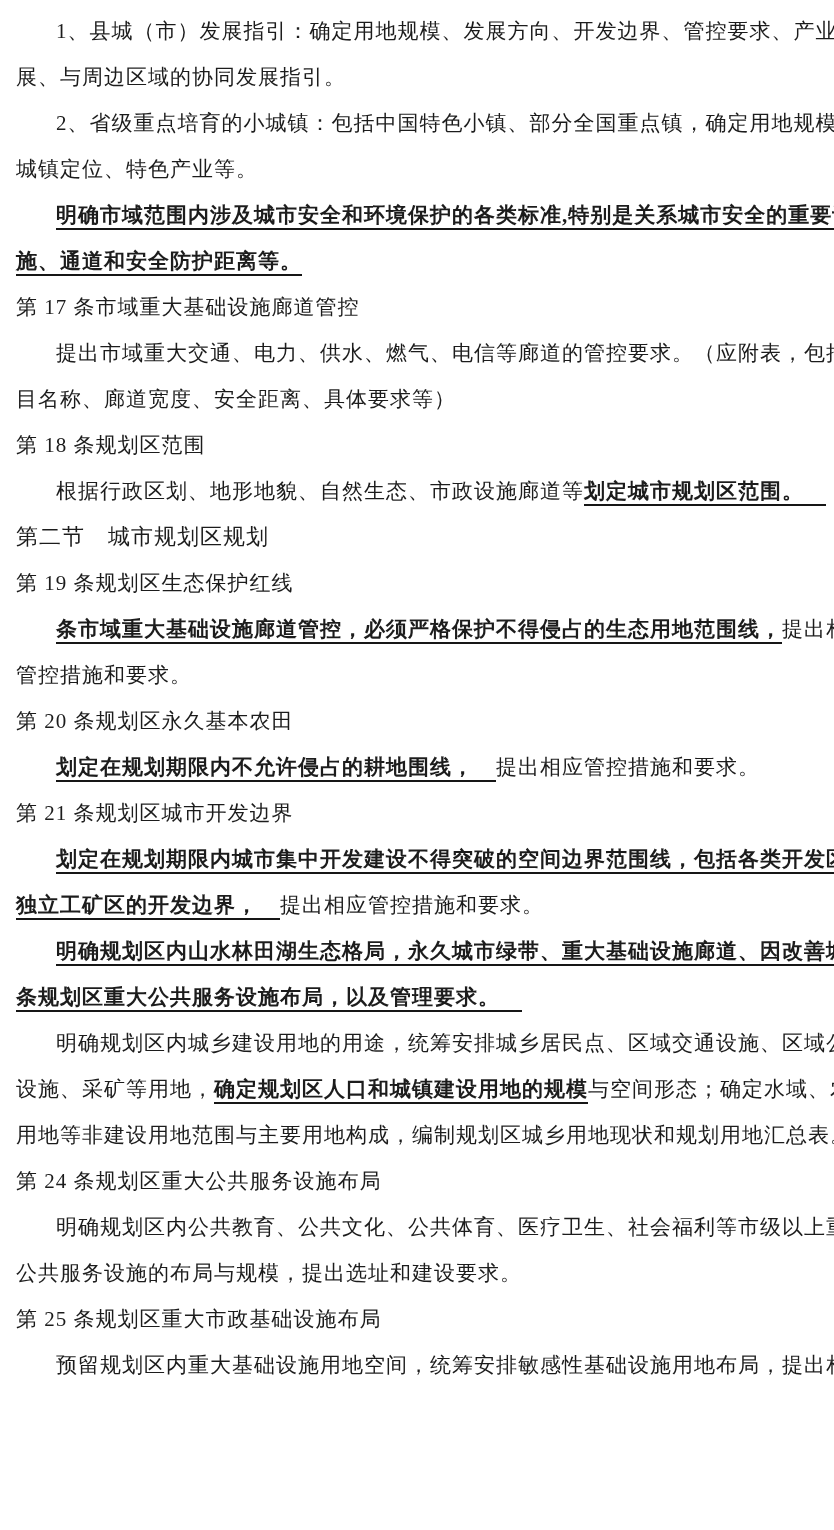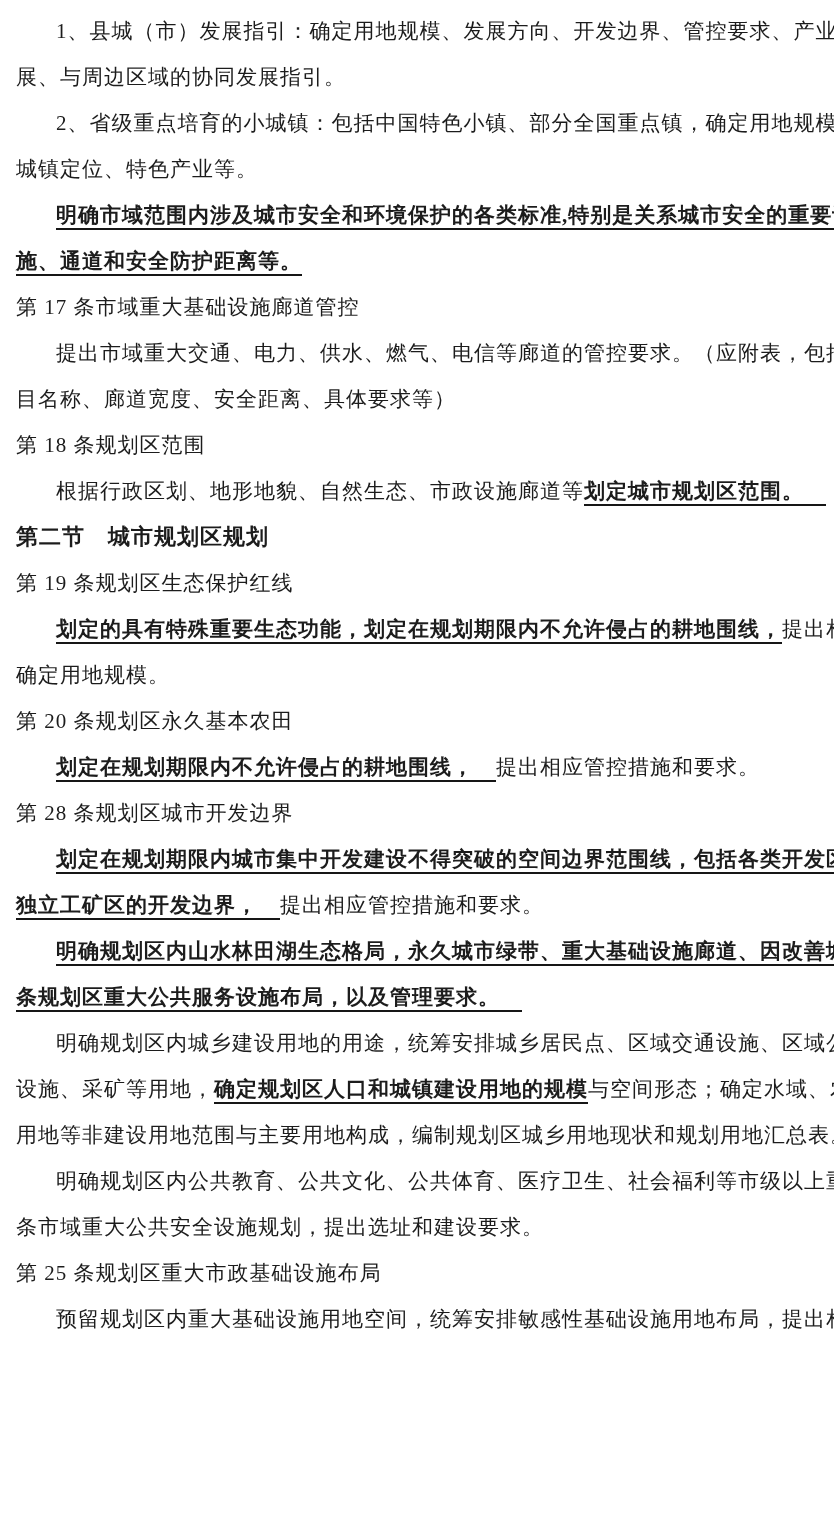--- a/index.html
+++ b/index.html
@@ -33,51 +33,52 @@
   }
   .seg-regular {
     font-weight: 400;
   }
   .seg-bold-underline {
     font-weight: 700;
     border-bottom: 2px solid #161616;
     padding-bottom: 1px;
   }
   .seg-heading {
-    font-weight: 700;
+    font-weight: 400;
   }
 </style>
 </head>
 <body>
 
 <div class="doc">
   <div>
       <div class="line indent"><span class="seg-regular">1、县城（市）发展指引：确定用地规模、发展方向、开发边界、管控要求、产业发</span></div>
       <div class="line"><span class="seg-regular">展、与周边区域的协同发展指引。</span></div>
       <div class="line indent"><span class="seg-regular">2、省级重点培育的小城镇：包括中国特色小镇、部分全国重点镇，确定用地规模、</span></div>
       <div class="line"><span class="seg-regular">城镇定位、特色产业等。</span></div>
       <div class="line indent"><span class="seg-bold-underline">明确市域范围内涉及城市安全和环境保护的各类标准,特别是关系城市安全的重要设</span></div>
       <div class="line"><span class="seg-bold-underline">施、通道和安全防护距离等。</span></div>
       <div class="line"><span class="seg-regular">第 17 条市域重大基础设施廊道管控</span></div>
       <div class="line indent"><span class="seg-regular">提出市域重大交通、电力、供水、燃气、电信等廊道的管控要求。（应附表，包括项</span></div>
       <div class="line"><span class="seg-regular">目名称、廊道宽度、安全距离、具体要求等）</span></div>
       <div class="line"><span class="seg-regular">第 18 条规划区范围</span></div>
       <div class="line indent"><span class="seg-regular">根据行政区划、地形地貌、自然生态、市政设施廊道等</span><span class="seg-bold-underline">划定城市规划区范围。　</span></div>
       <div class="line heading"><span class="seg-heading">第二节　城市规划区规划</span></div>
       <div class="line"><span class="seg-regular">第 19 条规划区生态保护红线</span></div>
-      <div class="line indent"><span class="seg-bold-underline">划定的具有特殊重要生态功能，划定在规划期限内不允许侵占的耕地围线，</span><span class="seg-regular">提出相应</span></div>
-      <div class="line"><span class="seg-regular">确定用地规模。</span></div>
+      <div class="line indent"><span class="seg-bold-underline">条市域重大基础设施廊道管控，必须严格保护不得侵占的生态用地范围线，</span><span class="seg-regular">提出相应</span></div>
+      <div class="line"><span class="seg-regular">管控措施和要求。</span></div>
       <div class="line"><span class="seg-regular">第 20 条规划区永久基本农田</span></div>
       <div class="line indent"><span class="seg-bold-underline">划定在规划期限内不允许侵占的耕地围线，　</span><span class="seg-regular">提出相应管控措施和要求。</span></div>
-      <div class="line"><span class="seg-regular">第 28 条规划区城市开发边界</span></div>
+      <div class="line"><span class="seg-regular">第 21 条规划区城市开发边界</span></div>
       <div class="line indent"><span class="seg-bold-underline">划定在规划期限内城市集中开发建设不得突破的空间边界范围线，包括各类开发区、</span></div>
       <div class="line"><span class="seg-bold-underline">独立工矿区的开发边界，　</span><span class="seg-regular">提出相应管控措施和要求。</span></div>
       <div class="line indent"><span class="seg-bold-underline">明确规划区内山水林田湖生态格局，永久城市绿带、重大基础设施廊道、因改善城市</span></div>
       <div class="line"><span class="seg-bold-underline">条规划区重大公共服务设施布局，以及管理要求。　</span></div>
       <div class="line indent"><span class="seg-regular">明确规划区内城乡建设用地的用途，统筹安排城乡居民点、区域交通设施、区域公用</span></div>
       <div class="line"><span class="seg-regular">设施、采矿等用地，</span><span class="seg-bold-underline">确定规划区人口和城镇建设用地的规模</span><span class="seg-regular">与空间形态；确定水域、农林</span></div>
       <div class="line"><span class="seg-regular">用地等非建设用地范围与主要用地构成，编制规划区城乡用地现状和规划用地汇总表。</span></div>
+      <div class="line"><span class="seg-regular">第 24 条规划区重大公共服务设施布局</span></div>
       <div class="line indent"><span class="seg-regular">明确规划区内公共教育、公共文化、公共体育、医疗卫生、社会福利等市级以上重大</span></div>
-      <div class="line"><span class="seg-regular">条市域重大公共安全设施规划，提出选址和建设要求。</span></div>
+      <div class="line"><span class="seg-regular">公共服务设施的布局与规模，提出选址和建设要求。</span></div>
       <div class="line"><span class="seg-regular">第 25 条规划区重大市政基础设施布局</span></div>
       <div class="line indent"><span class="seg-regular">预留规划区内重大基础设施用地空间，统筹安排敏感性基础设施用地布局，提出相应</span></div>
     </div>
 </div>
 
 </body></html>

